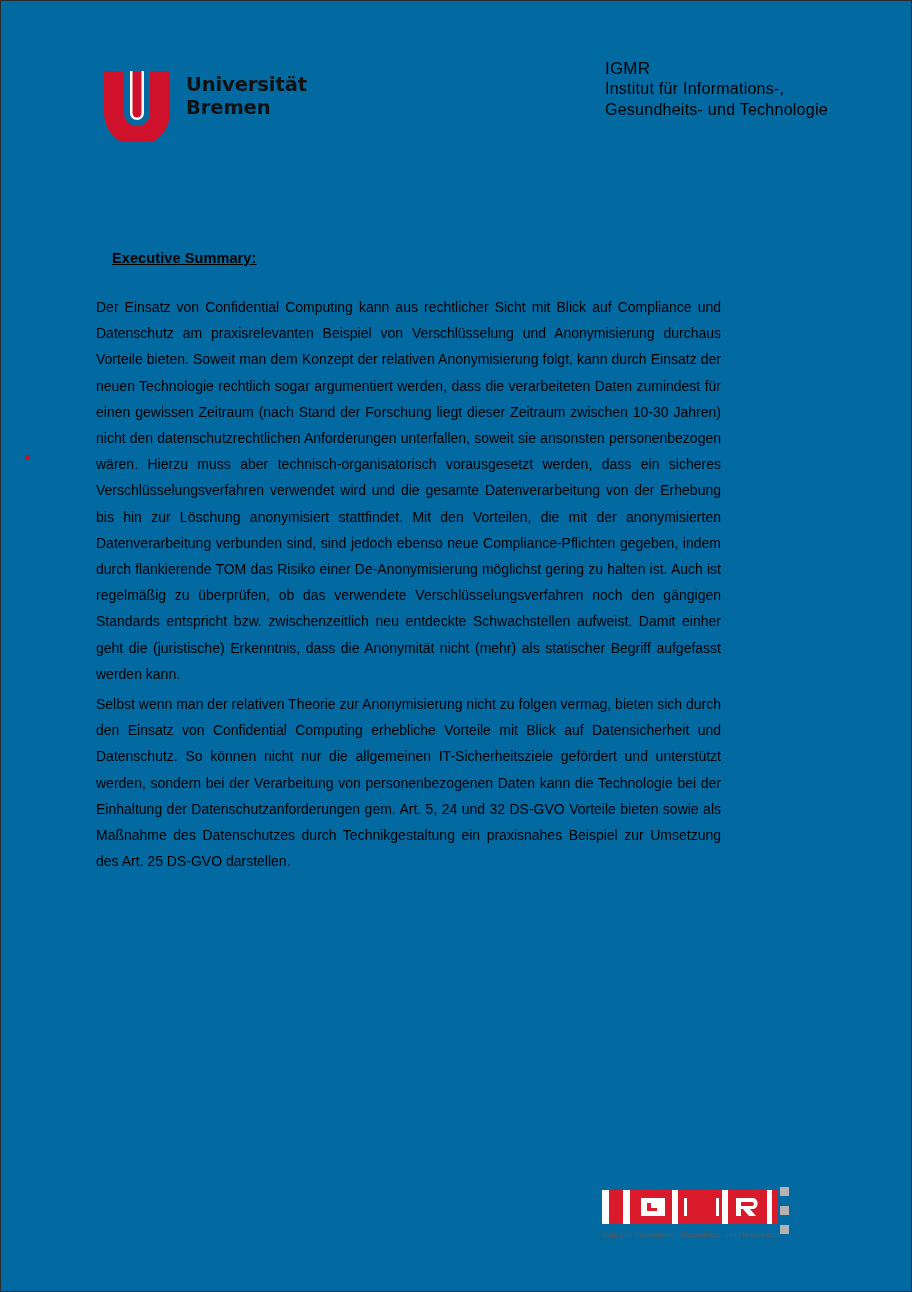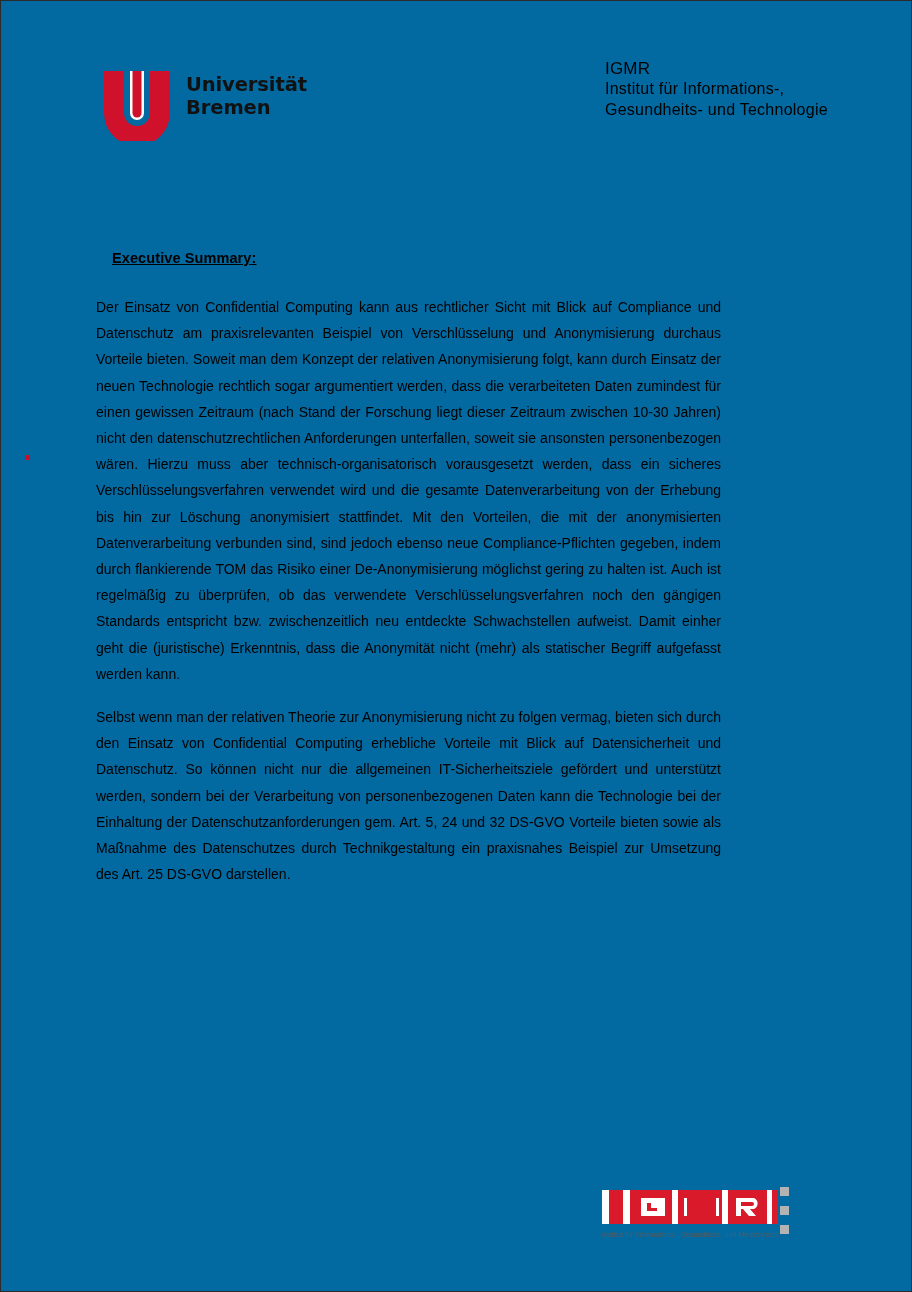--- a/index.html
+++ b/index.html
@@ -102,21 +102,21 @@
   .para {
     font-family: "Liberation Sans", sans-serif;
     font-size: 14px;
     line-height: 26.2px;
     color: #000000;
     text-align: justify;
     text-justify: inter-word;
     margin: 0;
     hyphens: manual;
   }
-  .para + .para { margin-top: 17px; }
+  .para + .para { margin-top: 4px; }
 
   
   .footer-logo {
     position: absolute;
     left: 601px;
     top: 1186px;
     width: 196px;
     height: 58px;
   }
   .footer-logo svg { display: block; }

